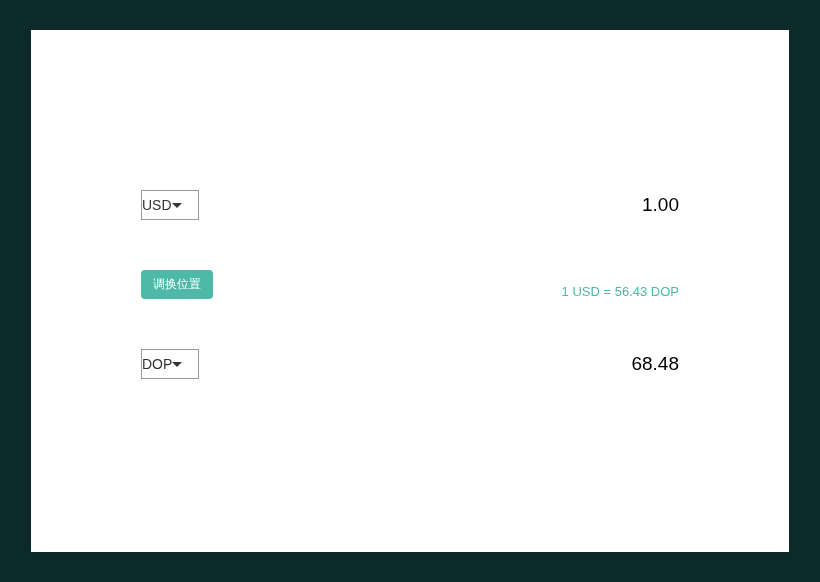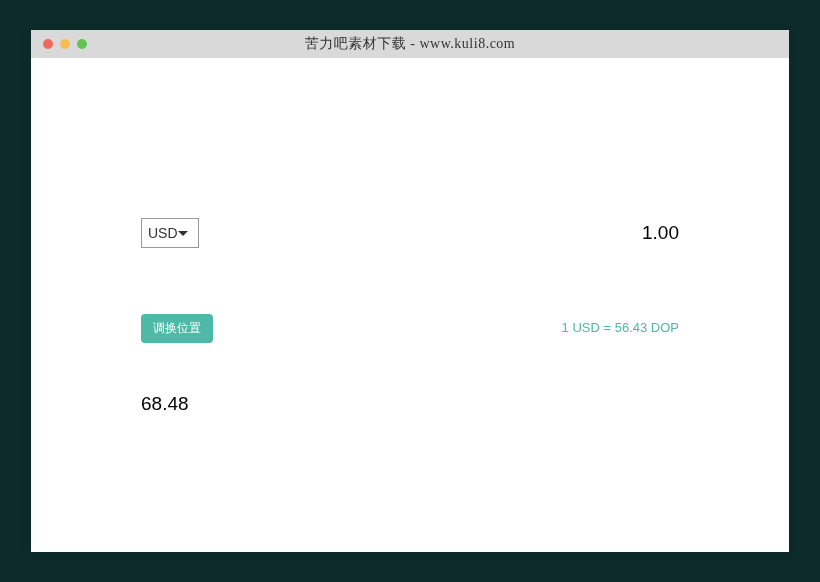--- a/index.html
+++ b/index.html
@@ -59,21 +59,21 @@
       padding: 160px 110px 0 110px;
     }
     .row {
       display: flex;
       align-items: center;
       justify-content: space-between;
       margin-bottom: 50px;
     }
     .currency-select {
       border: 1px solid #999;
-      padding: 6px 6px;
+      padding: 6px 0;
       font-size: 14px;
       color: #333;
       background: #fff;
       cursor: pointer;
       display: flex;
       align-items: center;
       gap: 0;
       min-width: 58px;
       text-align: right;
     }
@@ -99,49 +99,44 @@
     }
     .swap-button {
       background: #4db9a6;
       color: #fff;
       border: none;
       border-radius: 4px;
       padding: 6px 12px;
       font-size: 12px;
       cursor: pointer;
       font-family: "Microsoft YaHei", sans-serif;
-      margin-top: 16px;
     }
     .rate-text {
       color: #4db9a6;
       font-size: 13px;
       margin-top: 14px;
     }
   </style>
 </head>
 <body>
 
 <div class="window">
-  <div class="titlebar">
-    <div class="traffic-lights">
-      <div class="traffic-light tl-red"></div>
-      <div class="traffic-light tl-yellow"></div>
-      <div class="traffic-light tl-green"></div>
-    </div>
-    <div class="titlebar-text">苦力吧素材下载 - www.kuli8.com</div>
-  </div>
   <div class="content">
     <div class="row">
       <div class="currency-select">
         <span>USD</span>
         <span class="caret"></span>
       </div>
       <div class="value-display">1.00</div>
     </div>
     <div class="middle-row">
       <button class="swap-button">调换位置</button>
       <div class="rate-text">1 USD = 56.43 DOP</div>
     </div>
     <div class="row">
+      <div class="currency-select">
+        <span>DOP</span>
+        <span class="caret"></span>
+      </div>
       <div class="value-display">68.48</div>
     </div>
   </div>
 </div>
 
 </body></html>

